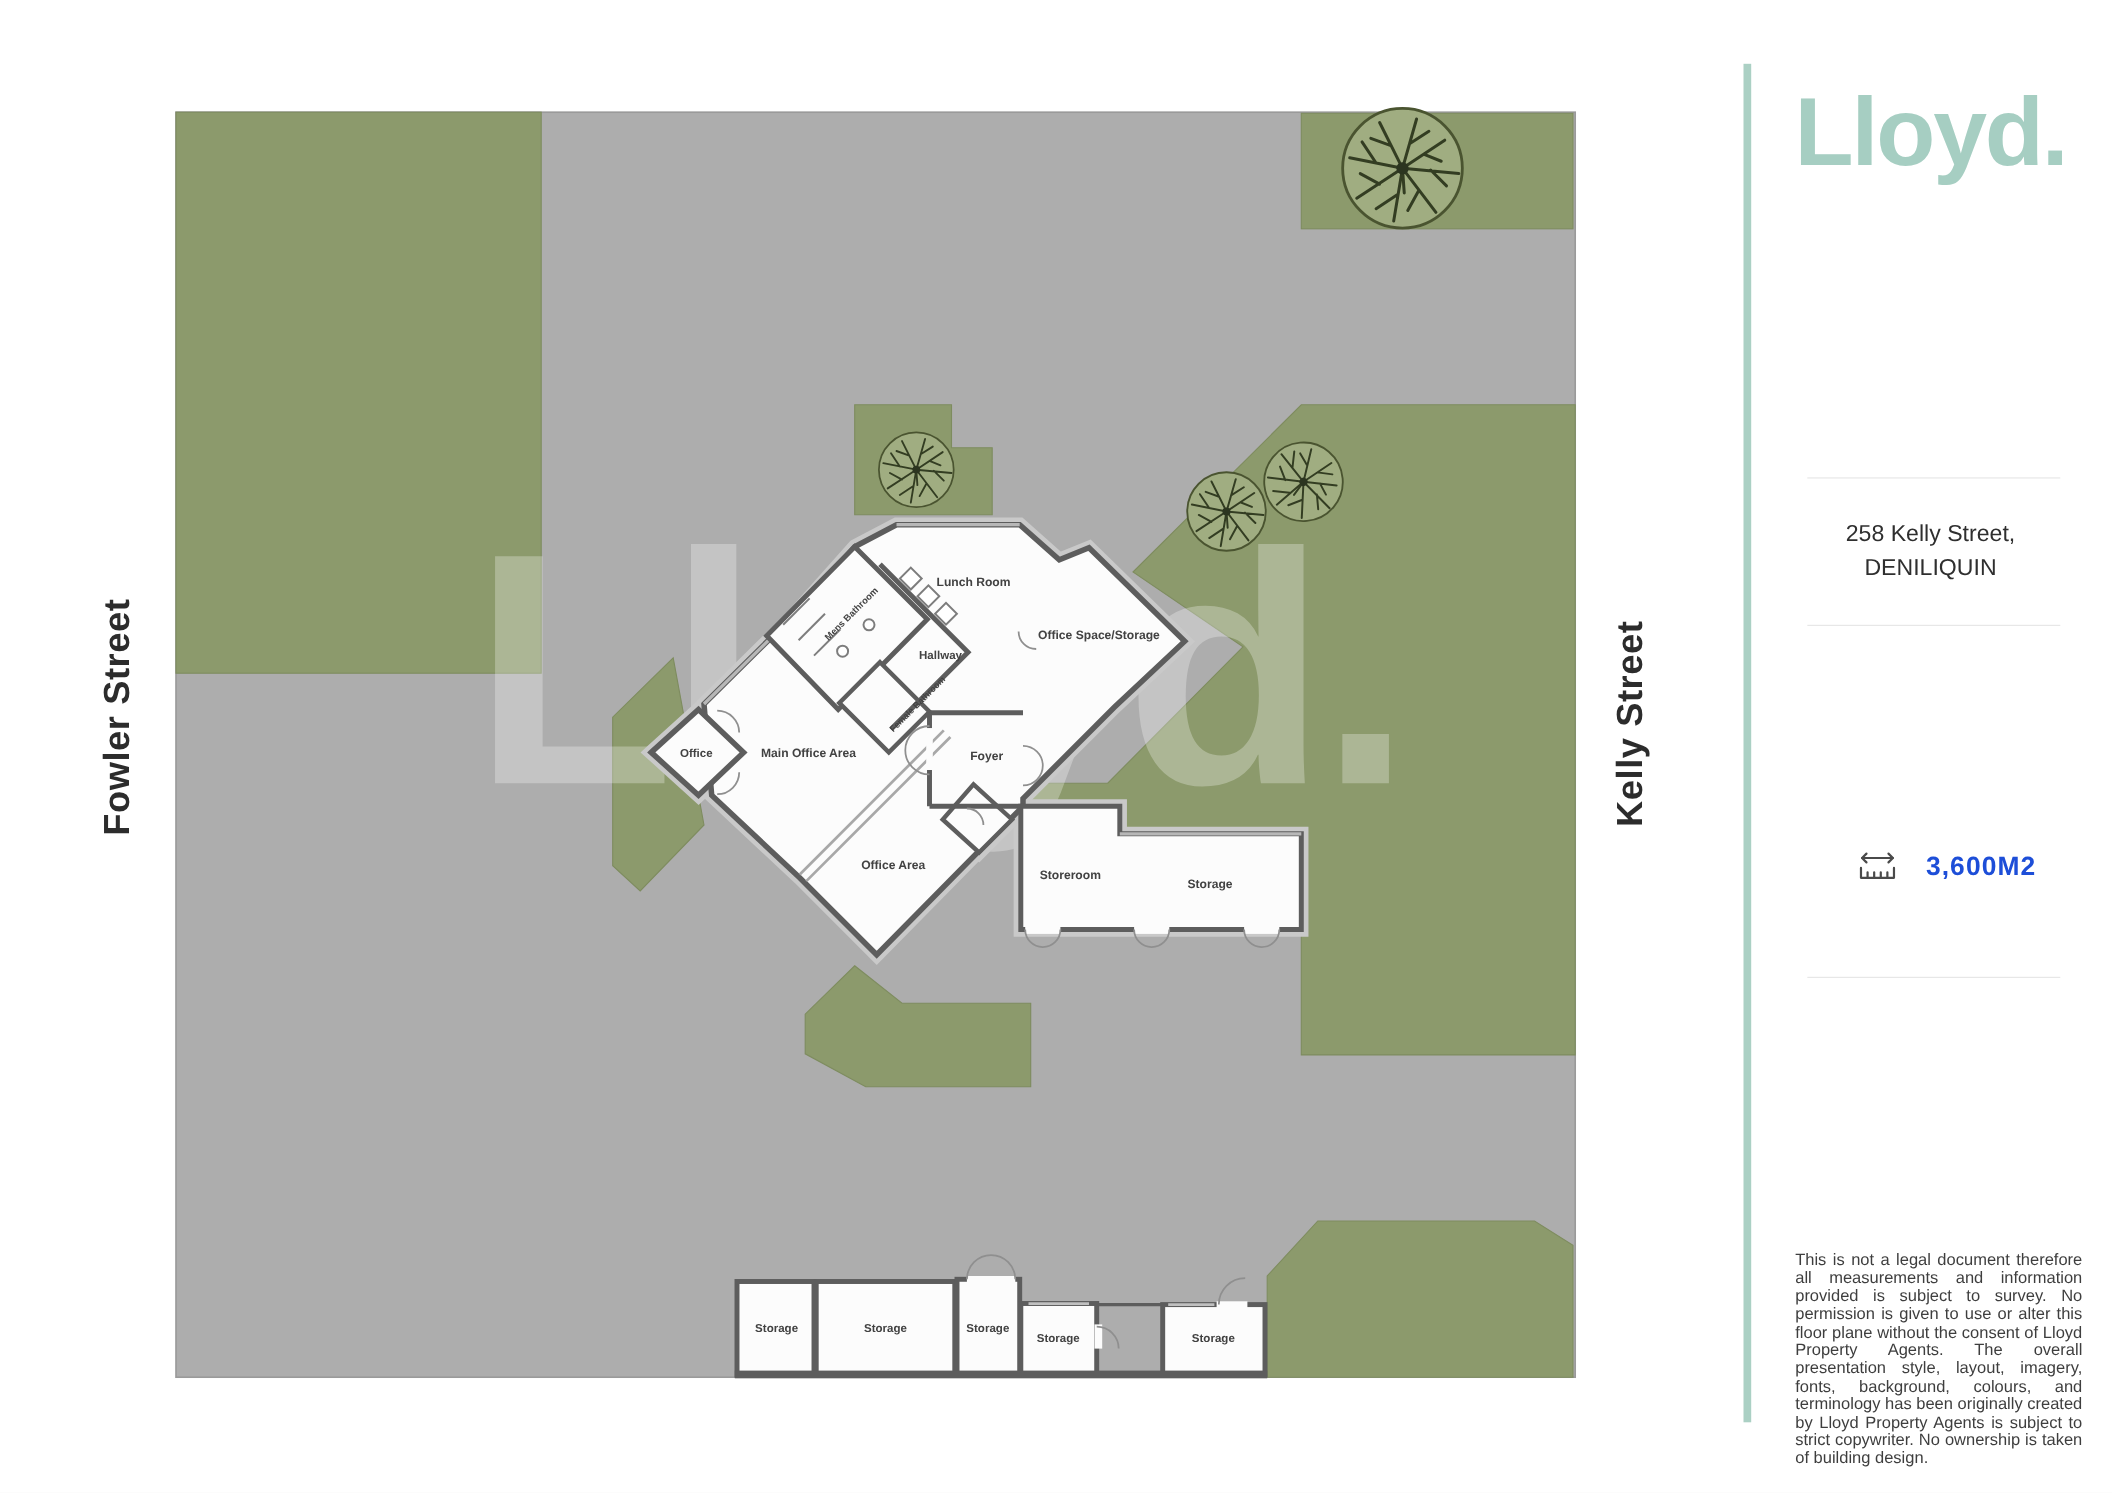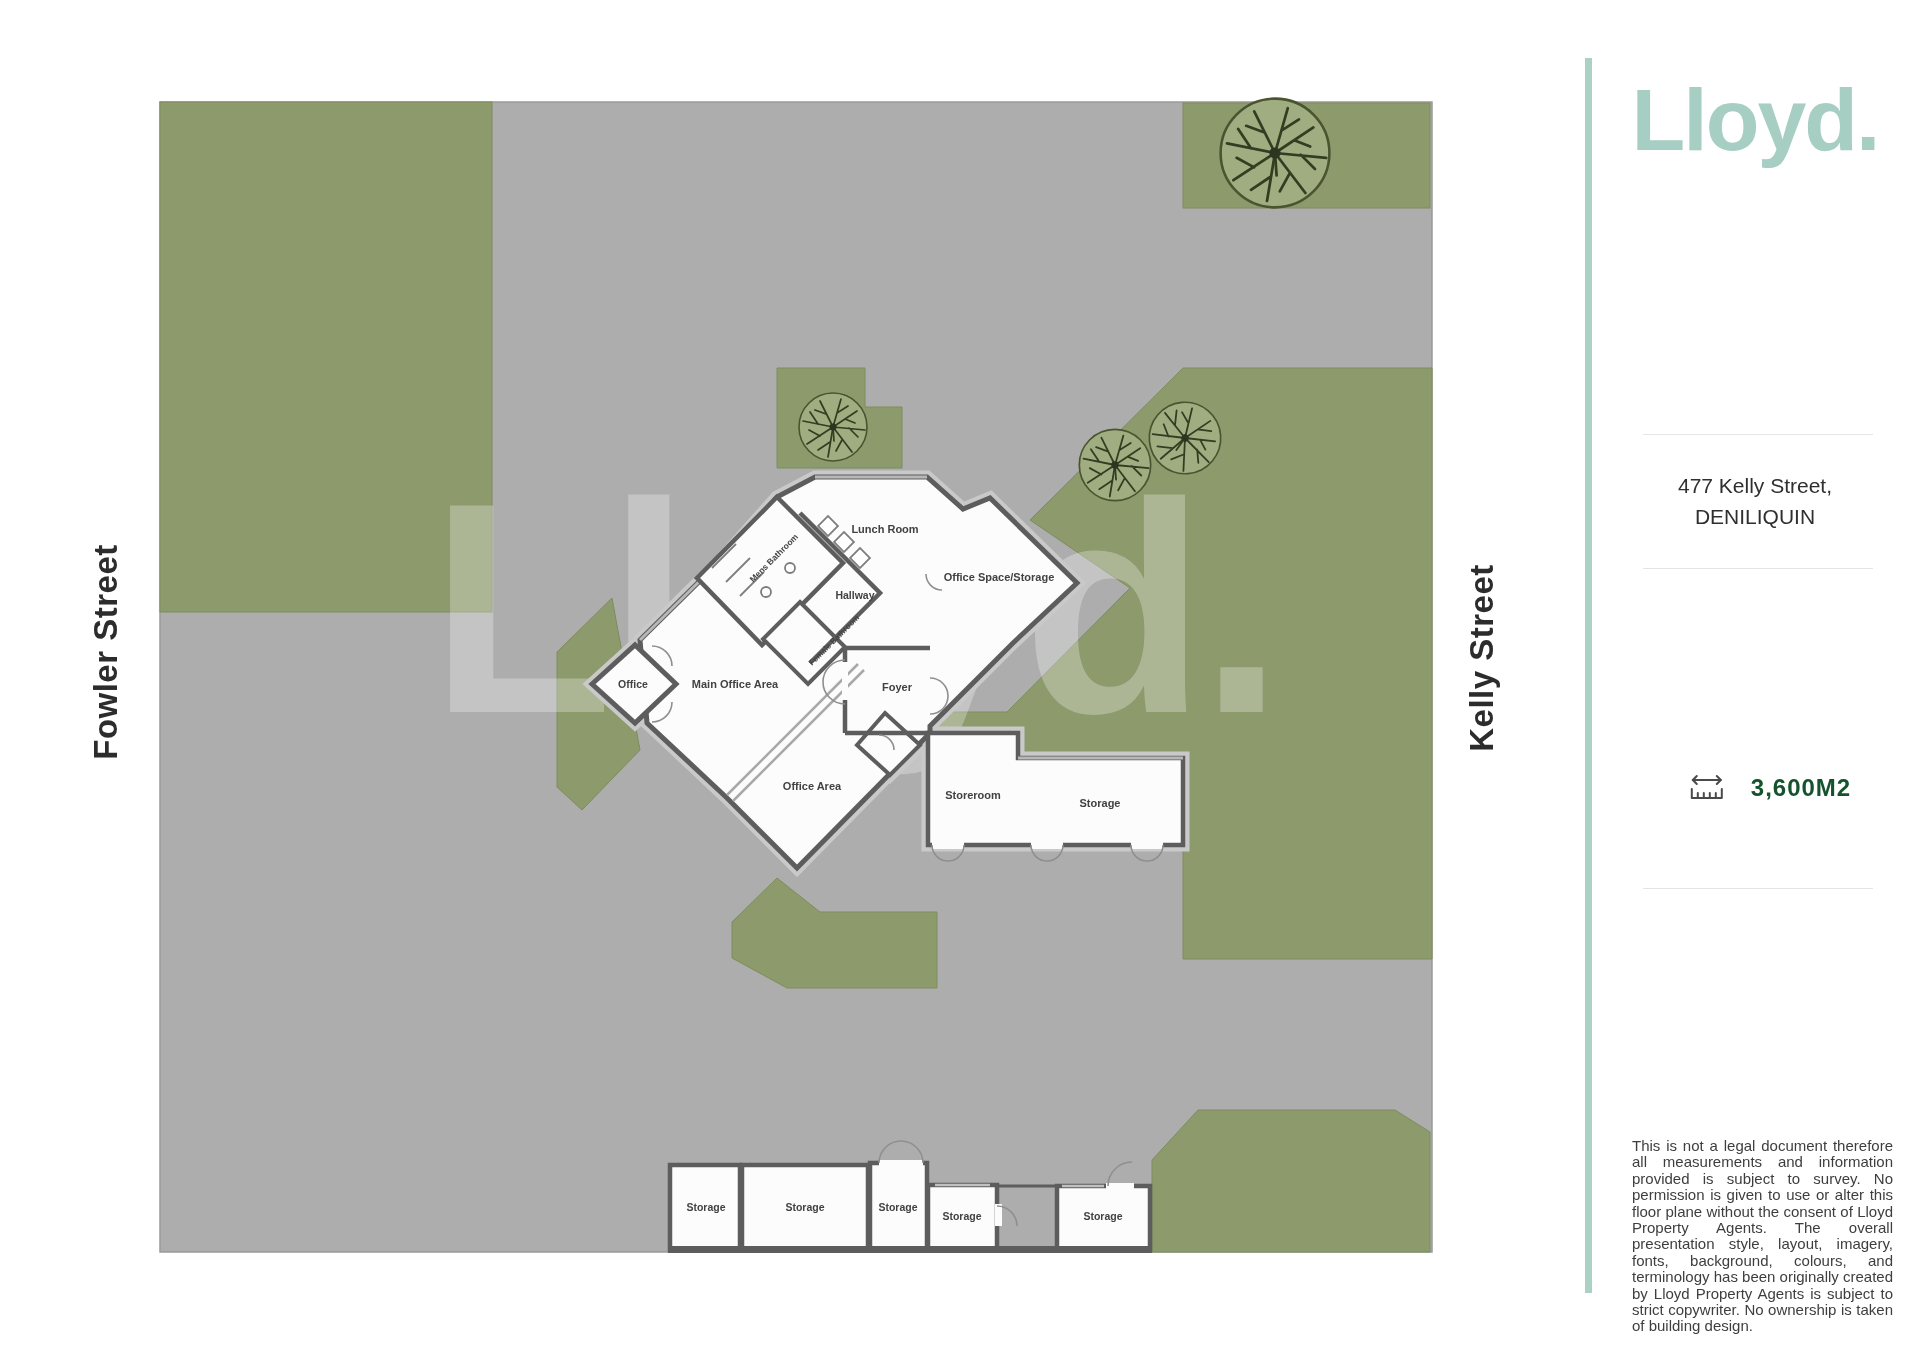--- a/index.html
+++ b/index.html
@@ -9,21 +9,21 @@
   .street-label{position:absolute;transform:translate(-50%,-50%) rotate(-90deg);
         font-size:33px;font-weight:700;letter-spacing:.5px;color:#2c2c2c;white-space:nowrap;}
   .brand-logo{position:absolute;left:1755px;top:120px;transform:translate(-50%,-50%);
         font-size:88px;font-weight:700;letter-spacing:-2px;color:#a6cec2;}
   .v-divider{position:absolute;left:1585px;top:58px;width:7px;height:1235px;background:#abd0c4;}
   .h-divider{position:absolute;left:1643px;width:230px;height:1px;background:#e5e5e5;}
   .address{position:absolute;left:1755px;top:501px;transform:translate(-50%,-50%);
         text-align:center;font-size:21px;line-height:31px;color:#2f2f2f;font-weight:400;white-space:nowrap;}
   .area-row{position:absolute;left:1770px;top:788px;transform:translate(-50%,-50%);
         display:flex;align-items:center;gap:26px;}
-  .area-value{font-size:24px;font-weight:700;letter-spacing:1px;color:#14532d;white-space:nowrap;}
+  .area-value{font-size:24px;font-weight:700;letter-spacing:1px;color:#1d4ed8;white-space:nowrap;}
   .disclaimer{position:absolute;left:1632px;top:1138px;width:261px;
         font-size:15px;line-height:16.4px;color:#3e3e3e;text-align:justify;}
   .room-label{font-family:"Liberation Sans",sans-serif;font-weight:700;fill:#424242;}
   .watermark{font-family:"Liberation Sans",sans-serif;font-weight:700;fill:#ffffff;opacity:.28;letter-spacing:-6px;}
 </style>
 </head>
 <body>
 
 <div class="page">
 
@@ -168,21 +168,21 @@
 
   <div class="street-label" style="left:106px;top:652px;">Fowler Street</div>
   <div class="street-label" style="left:1482px;top:658px;">Kelly Street</div>
 
   <div class="v-divider"></div>
 
   <div class="brand-logo">Lloyd.</div>
 
   <div class="h-divider" style="top:434px;"></div>
   <div class="address">
-    <div>477 Kelly Street,</div>
+    <div>258 Kelly Street,</div>
     <div>DENILIQUIN</div>
   </div>
   <div class="h-divider" style="top:568px;"></div>
 
   <div class="area-row">
     <svg width="36" height="28" viewBox="0 0 36 28">
       <g stroke="#4a4a4a" stroke-width="2" fill="none" stroke-linecap="round" stroke-linejoin="round">
         <line x1="4" y1="6" x2="32" y2="6"></line>
         <polyline points="8,2 4,6 8,10"></polyline>
         <polyline points="28,2 32,6 28,10"></polyline>

